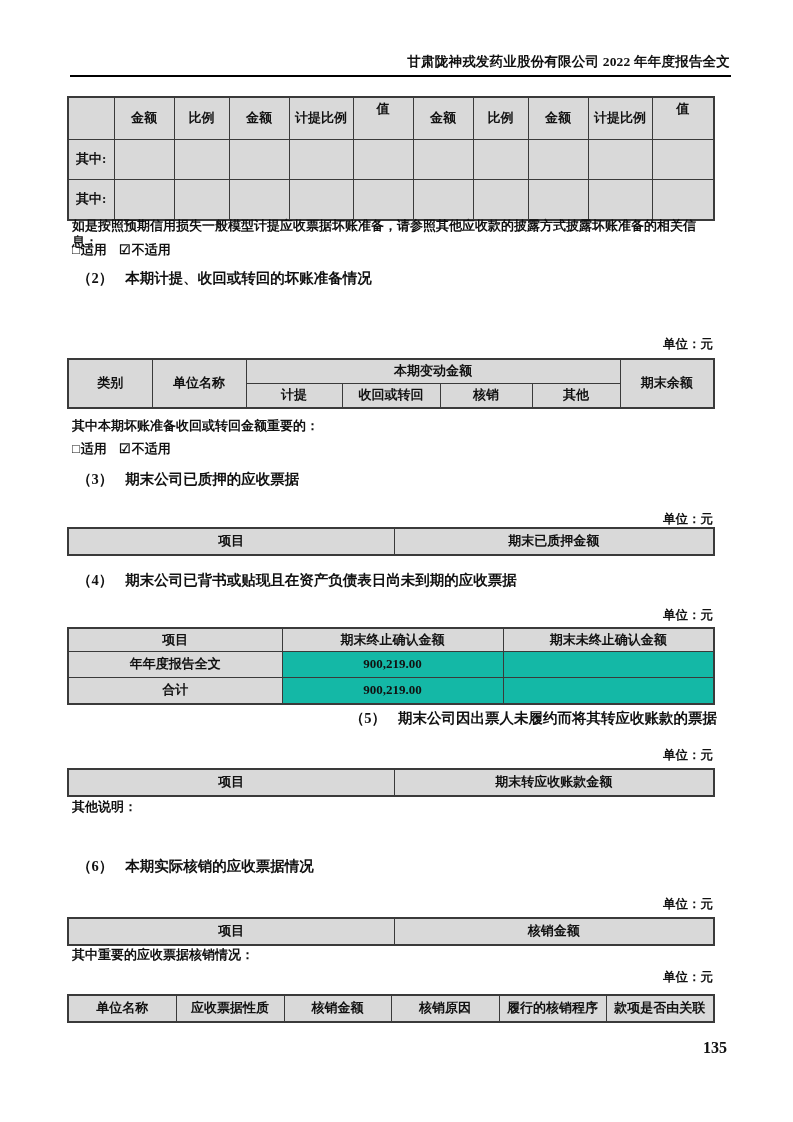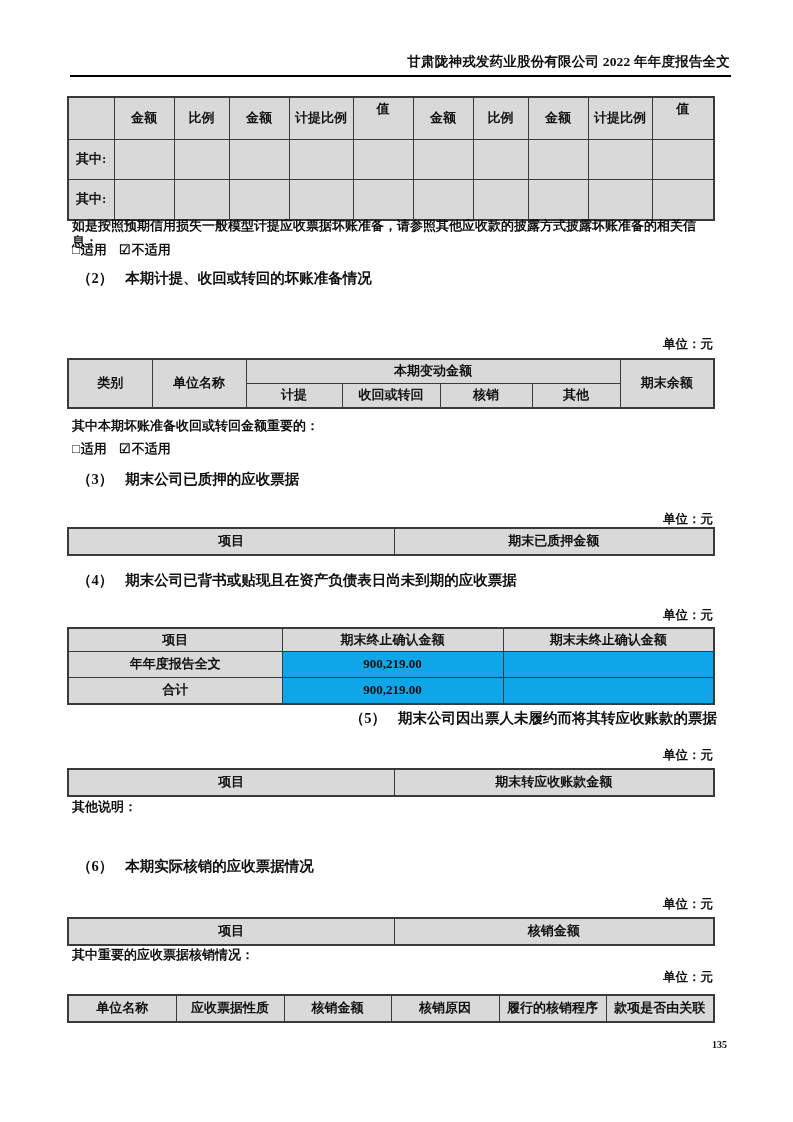--- a/index.html
+++ b/index.html
@@ -12,37 +12,37 @@
   .hdr{left:70px;right:63px;top:53px;text-align:right;font-size:13.5px;letter-spacing:.2px;}
   .hdr-rule{left:70px;right:62px;top:75px;border-top:2px solid #000;height:0;}
   
   .note{left:72px;width:640px;font-size:13px;line-height:16px;}
   .heading{left:77px;width:640px;font-size:14.5px;font-weight:bold;}
   .h-num{margin-right:12px;}
   .unit{left:67px;width:646px;text-align:right;font-size:12.5px;}
   .checkline{left:72px;font-size:13px;}
   .checkline .cb{font-size:13px;margin-right:1px;}
   .checkline .grp2{margin-left:9px;}
-  .pagenum{right:66px;top:1039px;font-size:10px;text-align:right;}
+  .pagenum{right:66px;top:1039px;font-size:16px;text-align:right;}
   
   table.doc{
     border-collapse:collapse;table-layout:fixed;width:646px;left:67px;
     background:#d9d9d9;border:2px solid #3a3a3a;
   }
   table.doc td{
     border:1px solid #3a3a3a;font-size:13px;text-align:center;vertical-align:middle;
     padding:1px 5px;line-height:1.25;overflow:hidden;word-break:break-all;
   }
   .t1 td{height:37px;}
   .t1 td.vtop{vertical-align:top;padding-top:3px;}
   .t1 td.rowlabel{padding:0 6px;}
   .t2 td{height:21px;}
   .trow td{height:23px;}
   .t4 td.hrow{height:20px;}
-  td.white{background:#0ea5e9;}
+  td.white{background:#14b8a6;}
   td.left{text-align:left;}
   td.right{text-align:right;padding-right:6px;}
 </style>
 </head>
 <body>
 
 <div class="page">
 
   <div class="abs hdr">甘肃陇神戎发药业股份有限公司 2022 年年度报告全文</div>
   <div class="abs hdr-rule"></div>

